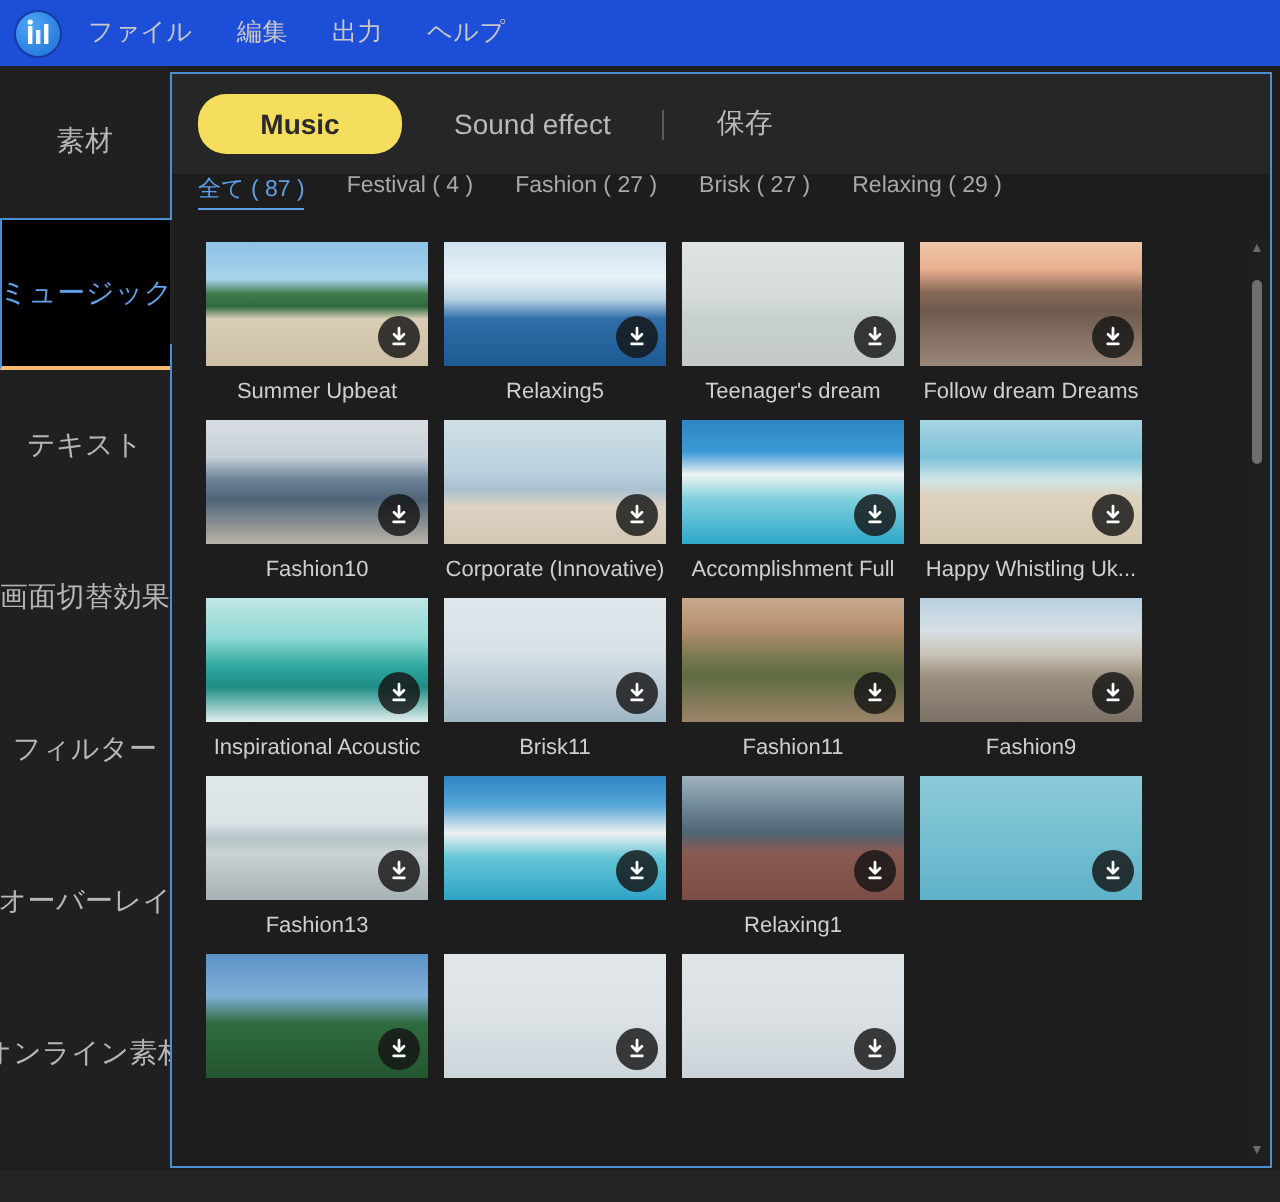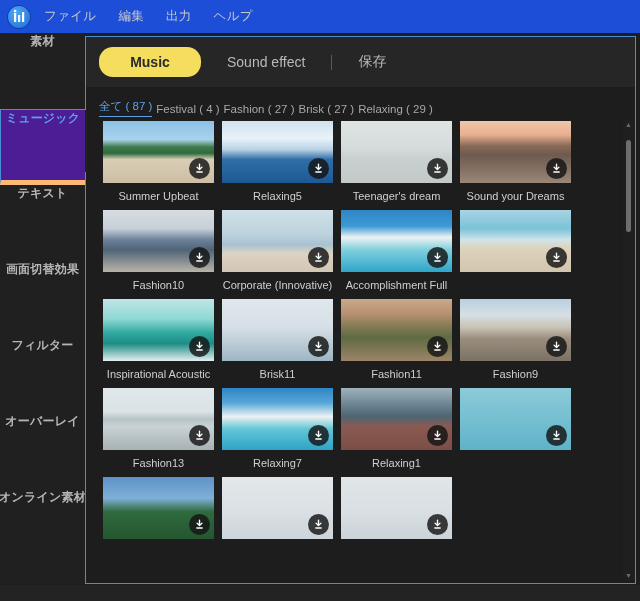--- a/index.html
+++ b/index.html
@@ -28,27 +28,27 @@
     color:#c8c8c8;font-size:12.5px;letter-spacing:.3px;
     padding:3px 2px;cursor:default;white-space:nowrap;
   }
 
   
   .sidebar{
     position:absolute;left:0;top:33px;width:85px;height:551px;
     background:#202020;
   }
   .side-item{
-    position:relative;height:76px;display:flex;justify-content:center;
-    color:#b6b6b6;font-size:12px;letter-spacing:.2px;text-align:center;
-    background:#202020;cursor:default;white-space:nowrap;font-weight:bold;
+    position:relative;height:76px;display:flex;align-items:center;justify-content:center;
+    color:#b6b6b6;font-size:14px;letter-spacing:.2px;text-align:center;
+    background:#202020;cursor:default;white-space:nowrap;
   }
   .side-item.active{
-    color:#5ea0e8;background:#4c1d95;
-    border-top:1px solid #4a8fd4;border-bottom:5px solid #fdba74;border-left:1px solid #4a8fd4;
+    color:#5ea0e8;background:#000000;
+    border-top:1px solid #4a8fd4;border-bottom:2px solid #fdba74;border-left:1px solid #4a8fd4;
     box-sizing:border-box;
   }
 
   
   .panel{
     position:absolute;left:85px;top:36px;width:551px;height:548px;
     border:1px solid #4a8fd4;box-sizing:border-box;background:#1d1d1d;
     overflow:hidden;
   }
   
@@ -65,21 +65,21 @@
     font-size:14px;color:#b9b9b9;padding:0 16px;cursor:default;white-space:nowrap;
   }
   .tab.active{
     background:#f5dd5d;color:#2a2a2a;font-weight:600;border-radius:14px;
     min-width:70px;
   }
   .tab-sep{width:1px;height:15px;background:#5a5a5a;margin:0 10px;}
 
   .filterbar{
     position:absolute;left:0;top:50px;width:549px;height:30px;
-    display:flex;align-items:flex-end;padding-left:13px;box-sizing:border-box;gap:4px;
+    display:flex;align-items:flex-start;padding-left:13px;box-sizing:border-box;gap:21px;
   }
   .filter{
     font-size:11.5px;color:#a8a8a8;cursor:default;white-space:nowrap;padding-bottom:2px;
   }
   .filter.active{
     color:#5ea0e8;border-bottom:1px solid #5ea0e8;
   }
 
   
   .gridwrap{
@@ -227,21 +227,21 @@
           <div class="card">
             <div class="thumb">
               <div class="scene" style="background: linear-gradient(rgb(240, 198, 168) 0%, rgb(232, 176, 145) 22%, rgb(138, 106, 88) 40%, rgb(110, 90, 78) 55%, rgb(154, 135, 120) 100%);"></div>
               <div class="dl">
                 <svg width="11" height="11" viewBox="0 0 12 12" aria-hidden="true">
                   <path d="M6 1.2 V6.4 M6 7.2 L3.3 4.5 M6 7.2 L8.7 4.5" stroke="#fff" stroke-width="1.5" fill="none" stroke-linecap="round" stroke-linejoin="round"></path>
                   <rect x="2.4" y="9" width="7.2" height="1.5" rx=".6" fill="#fff"></rect>
                 </svg>
               </div>
             </div>
-            <div class="cap">Sound your Dreams</div>
+            <div class="cap">Follow dream Dreams</div>
           </div>
           <div class="card">
             <div class="thumb">
               <div class="scene" style="background: linear-gradient(rgb(215, 221, 226) 0%, rgb(198, 208, 216) 30%, rgb(109, 130, 152) 48%, rgb(79, 100, 120) 64%, rgb(185, 180, 168) 100%);"></div>
               <div class="dl">
                 <svg width="11" height="11" viewBox="0 0 12 12" aria-hidden="true">
                   <path d="M6 1.2 V6.4 M6 7.2 L3.3 4.5 M6 7.2 L8.7 4.5" stroke="#fff" stroke-width="1.5" fill="none" stroke-linecap="round" stroke-linejoin="round"></path>
                   <rect x="2.4" y="9" width="7.2" height="1.5" rx=".6" fill="#fff"></rect>
                 </svg>
               </div>
@@ -275,20 +275,21 @@
           <div class="card">
             <div class="thumb">
               <div class="scene" style="background: linear-gradient(rgb(167, 212, 226) 0%, rgb(124, 194, 216) 30%, rgb(207, 228, 232) 48%, rgb(222, 210, 189) 62%, rgb(211, 198, 174) 100%);"></div>
               <div class="dl">
                 <svg width="11" height="11" viewBox="0 0 12 12" aria-hidden="true">
                   <path d="M6 1.2 V6.4 M6 7.2 L3.3 4.5 M6 7.2 L8.7 4.5" stroke="#fff" stroke-width="1.5" fill="none" stroke-linecap="round" stroke-linejoin="round"></path>
                   <rect x="2.4" y="9" width="7.2" height="1.5" rx=".6" fill="#fff"></rect>
                 </svg>
               </div>
             </div>
+            <div class="cap">Happy Whistling Uk...</div>
           </div>
           <div class="card">
             <div class="thumb">
               <div class="scene" style="background: linear-gradient(rgb(191, 230, 230) 0%, rgb(143, 216, 212) 32%, rgb(47, 168, 160) 55%, rgb(31, 141, 134) 72%, rgb(227, 239, 239) 100%);"></div>
               <div class="dl">
                 <svg width="11" height="11" viewBox="0 0 12 12" aria-hidden="true">
                   <path d="M6 1.2 V6.4 M6 7.2 L3.3 4.5 M6 7.2 L8.7 4.5" stroke="#fff" stroke-width="1.5" fill="none" stroke-linecap="round" stroke-linejoin="round"></path>
                   <rect x="2.4" y="9" width="7.2" height="1.5" rx=".6" fill="#fff"></rect>
                 </svg>
               </div>
@@ -346,21 +347,20 @@
           <div class="card">
             <div class="thumb">
               <div class="scene" style="background: linear-gradient(rgb(47, 134, 197) 0%, rgb(87, 167, 216) 24%, rgb(237, 241, 242) 46%, rgb(99, 198, 214) 66%, rgb(47, 163, 198) 100%);"></div>
               <div class="dl">
                 <svg width="11" height="11" viewBox="0 0 12 12" aria-hidden="true">
                   <path d="M6 1.2 V6.4 M6 7.2 L3.3 4.5 M6 7.2 L8.7 4.5" stroke="#fff" stroke-width="1.5" fill="none" stroke-linecap="round" stroke-linejoin="round"></path>
                   <rect x="2.4" y="9" width="7.2" height="1.5" rx=".6" fill="#fff"></rect>
                 </svg>
               </div>
             </div>
-            <div class="cap">Relaxing7</div>
           </div>
           <div class="card">
             <div class="thumb">
               <div class="scene" style="background: linear-gradient(rgb(159, 178, 189) 0%, rgb(109, 134, 148) 26%, rgb(78, 101, 114) 46%, rgb(138, 90, 82) 62%, rgb(122, 78, 70) 100%);"></div>
               <div class="dl">
                 <svg width="11" height="11" viewBox="0 0 12 12" aria-hidden="true">
                   <path d="M6 1.2 V6.4 M6 7.2 L3.3 4.5 M6 7.2 L8.7 4.5" stroke="#fff" stroke-width="1.5" fill="none" stroke-linecap="round" stroke-linejoin="round"></path>
                   <rect x="2.4" y="9" width="7.2" height="1.5" rx=".6" fill="#fff"></rect>
                 </svg>
               </div>

